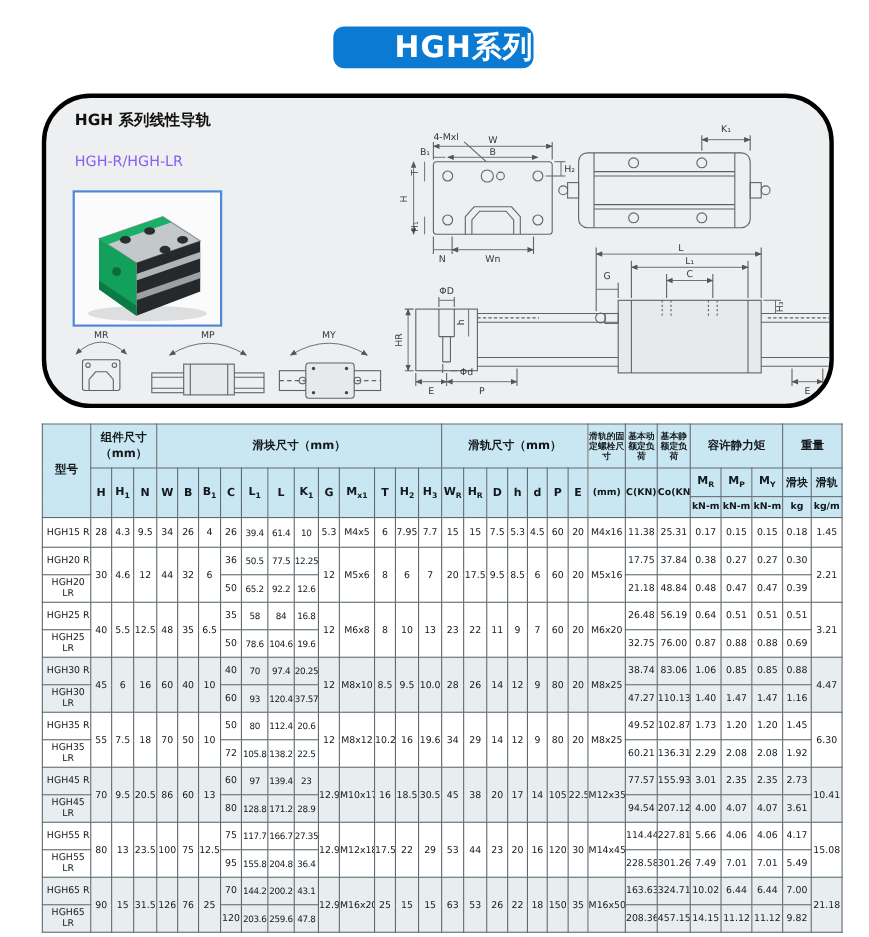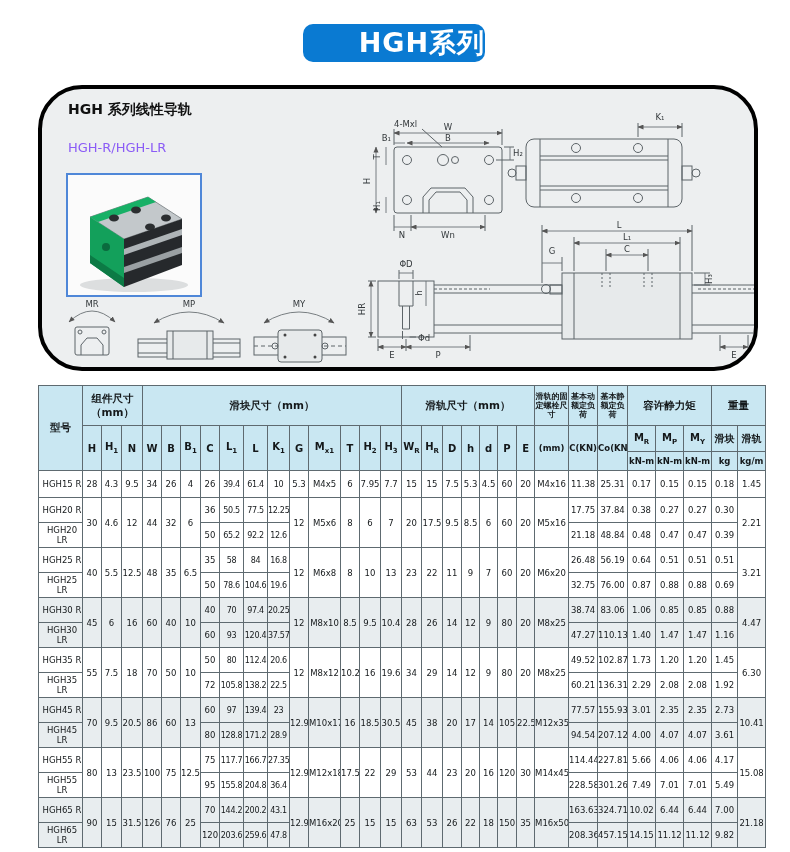--- a/index.html
+++ b/index.html
@@ -465,21 +465,21 @@
           <td rowspan="2">40</td>
           <td rowspan="2">10</td>
           <td>40</td>
           <td class="tight">70</td>
           <td class="tight">97.4</td>
           <td class="tight">20.25</td>
           <td rowspan="2">12</td>
           <td rowspan="2">M8x10</td>
           <td rowspan="2">8.5</td>
           <td rowspan="2">9.5</td>
-          <td rowspan="2">10.4</td>
+          <td rowspan="2">10.0</td>
           <td rowspan="2">28</td>
           <td rowspan="2">26</td>
           <td rowspan="2">14</td>
           <td rowspan="2">12</td>
           <td rowspan="2">9</td>
           <td rowspan="2">80</td>
           <td rowspan="2">20</td>
           <td rowspan="2">M8x25</td>
           <td>38.74</td>
           <td>83.06</td>

